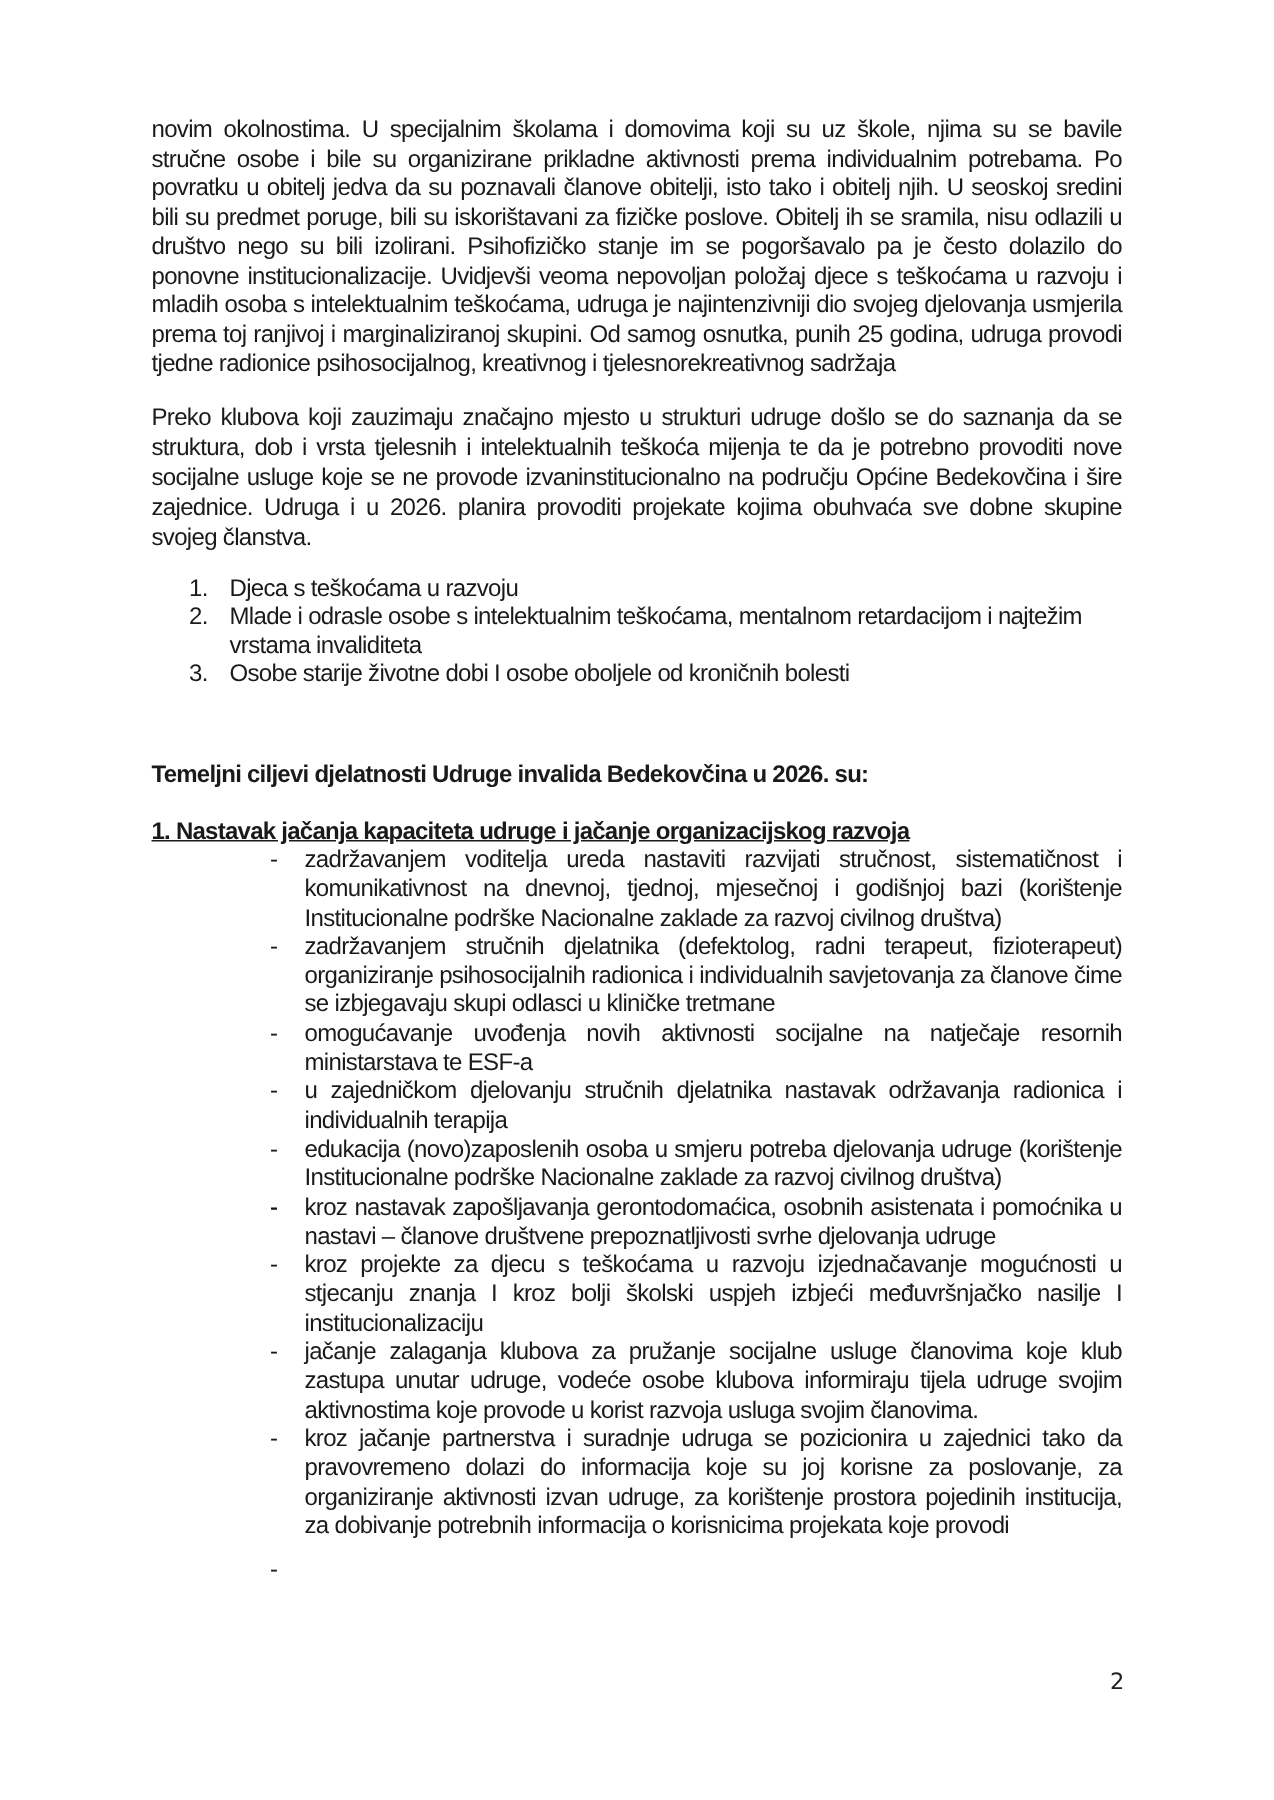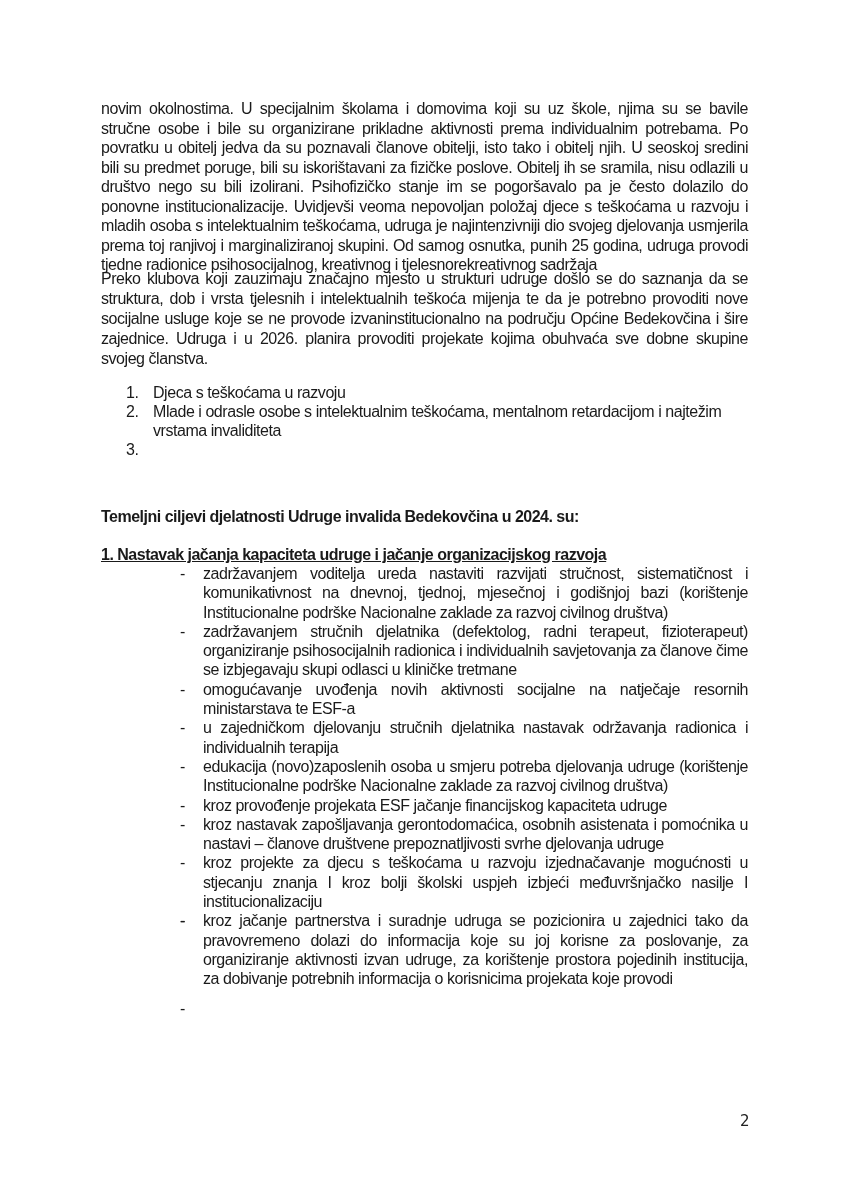--- a/index.html
+++ b/index.html
@@ -1,21 +1,21 @@
 <!DOCTYPE html>
 <html><head>
 <meta charset="utf-8">
 <style>
   html, body { margin: 0; padding: 0; background: #ffffff; }
   body { width: 849px; height: 1200px; position: relative; overflow: hidden;
          font-family: "Liberation Sans", sans-serif; color: #1a1a1a; }
   .page { position: absolute; left: 0; top: 0; width: 849px; height: 1200px; background: #fff; }
   .para { position: absolute; left: 101px; width: 647px; font-size: 16px; text-align: justify;
           letter-spacing: -0.45px; word-spacing: 0px; }
-  .para1 { top: 99px; line-height: 19.5px; }
+  .para1 { top: 77px; line-height: 19.5px; }
   .para2 { top: 269px; line-height: 20px; }
   .numlist { position: absolute; left: 101px; top: 383px; width: 647px; margin: 0; padding: 0;
              list-style: none; font-size: 16px; line-height: 19px; letter-spacing: -0.45px; }
   .numlist li { position: relative; padding-left: 52px; }
   .numlist .num { position: absolute; left: 25px; top: 0; }
   .heading { position: absolute; left: 101px; width: 680px; font-size: 16px; font-weight: bold;
              letter-spacing: -0.5px; line-height: 19px; }
   .h-main { top: 507px; }
   .h-sub { top: 545px; text-decoration: underline; }
   .dashlist { position: absolute; left: 101px; top: 564px; width: 647px; margin: 0; padding: 0;
@@ -38,34 +38,35 @@
     <li>
       <span class="num">1.</span>
       <span>Djeca s teškoćama u razvoju</span>
     </li>
     <li>
       <span class="num">2.</span>
       <span>Mlade i odrasle osobe  s  intelektualnim teškoćama, mentalnom retardacijom i najtežim vrstama invaliditeta</span>
     </li>
     <li>
       <span class="num">3.</span>
+      <span>Osobe starije životne dobi I osobe oboljele od kroničnih bolesti</span>
     </li>
   </ol>
 
-  <div class="heading h-main">Temeljni ciljevi djelatnosti Udruge invalida Bedekovčina u 2024. su:</div>
+  <div class="heading h-main">Temeljni ciljevi djelatnosti Udruge invalida Bedekovčina u 2026. su:</div>
   <div class="heading h-sub">1. Nastavak jačanja kapaciteta udruge i jačanje organizacijskog razvoja</div>
 
   <ul class="dashlist">
     <li><span class="dash">-</span><span>zadržavanjem voditelja ureda nastaviti razvijati stručnost, sistematičnost i komunikativnost na dnevnoj, tjednoj, mjesečnoj i godišnjoj bazi (korištenje Institucionalne podrške Nacionalne zaklade za razvoj civilnog društva)</span></li>
     <li><span class="dash">-</span><span>zadržavanjem stručnih djelatnika (defektolog, radni terapeut, fizioterapeut) organiziranje psihosocijalnih radionica i individualnih savjetovanja za članove čime se izbjegavaju skupi odlasci u kliničke tretmane</span></li>
     <li><span class="dash">-</span><span>omogućavanje uvođenja novih aktivnosti socijalne na natječaje resornih ministarstava te ESF-a</span></li>
     <li><span class="dash">-</span><span>u zajedničkom djelovanju stručnih djelatnika nastavak održavanja radionica i individualnih terapija</span></li>
     <li><span class="dash">-</span><span>edukacija (novo)zaposlenih osoba u smjeru potreba djelovanja udruge (korištenje Institucionalne podrške Nacionalne zaklade za razvoj civilnog društva)</span></li>
-    <li><span class="dash">-</span><span>kroz provođenje projekata ESF jačanje financijskog kapaciteta udruge</span></li>
+    <li><span class="dash">-</span></li>
     <li><span class="dash">-</span><span>kroz nastavak zapošljavanja gerontodomaćica, osobnih asistenata i pomoćnika u nastavi – članove društvene prepoznatljivosti  svrhe djelovanja udruge</span></li>
     <li><span class="dash">-</span><span>kroz projekte za djecu s teškoćama u razvoju izjednačavanje mogućnosti u stjecanju znanja I kroz bolji školski uspjeh izbjeći međuvršnjačko nasilje I institucionalizaciju</span></li>
-    <li><span class="dash">-</span></li>
+    <li><span class="dash">-</span><span>jačanje zalaganja klubova za pružanje socijalne usluge članovima koje klub zastupa unutar udruge, vodeće osobe klubova informiraju  tijela udruge svojim aktivnostima koje provode u korist razvoja usluga svojim članovima.</span></li>
     <li><span class="dash">-</span><span>kroz jačanje partnerstva i suradnje udruga se pozicionira u zajednici tako da pravovremeno dolazi do informacija koje su joj korisne za poslovanje, za organiziranje aktivnosti izvan udruge, za korištenje prostora pojedinih institucija, za dobivanje potrebnih informacija o korisnicima projekata koje provodi</span></li>
     <li style="margin-top:10px; min-height:19px;"><span class="dash">-</span><span></span></li>
   </ul>
 
   <div class="page-number">2</div>
 </div>
 
 </body></html>

